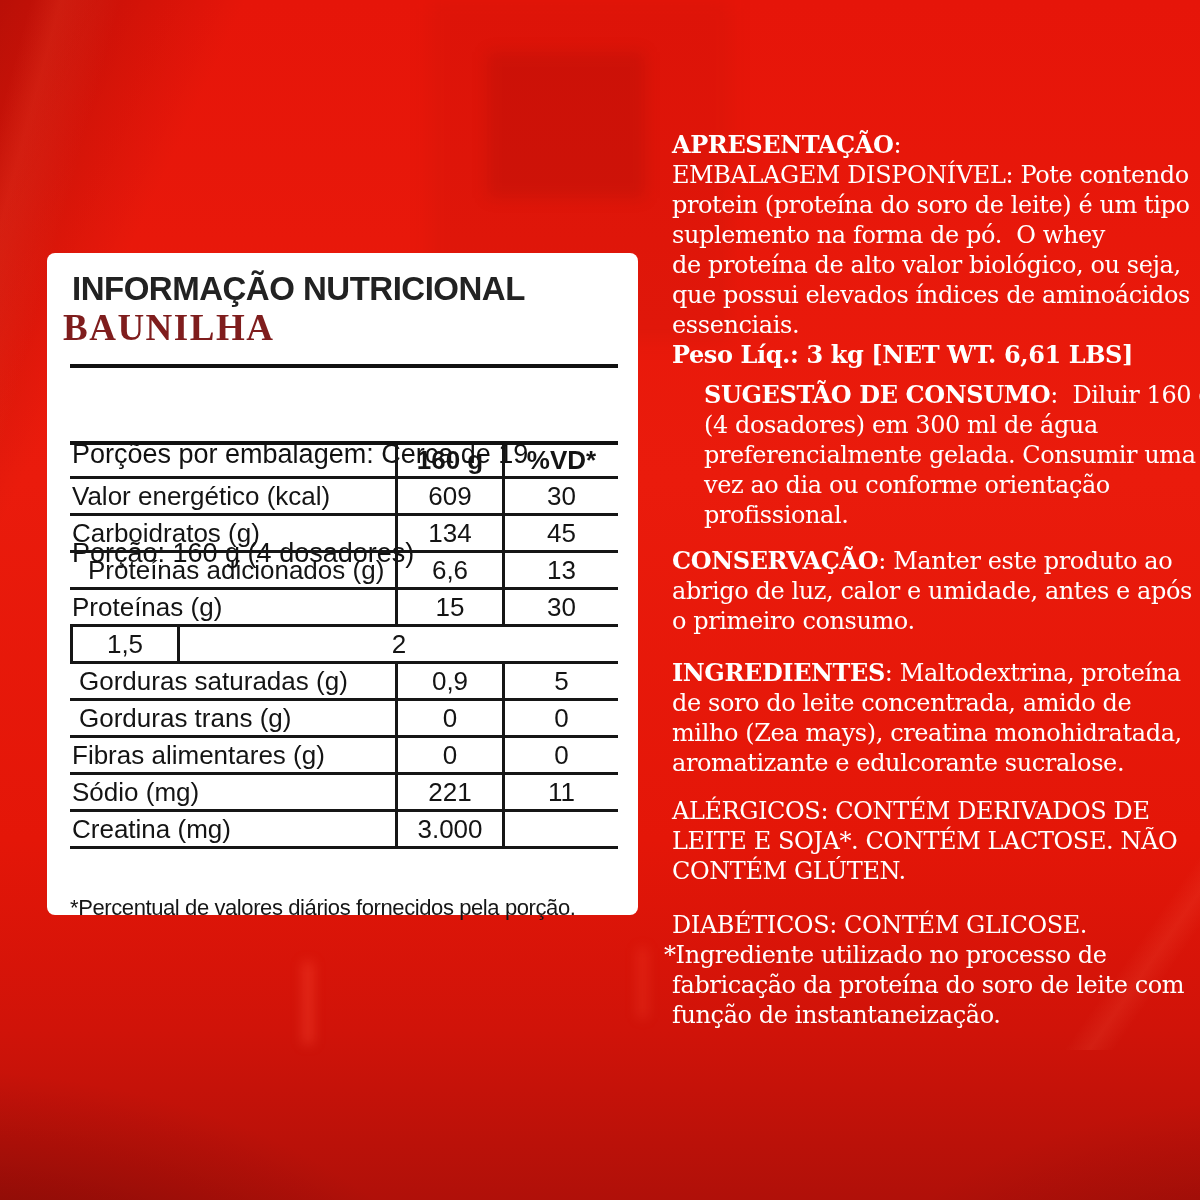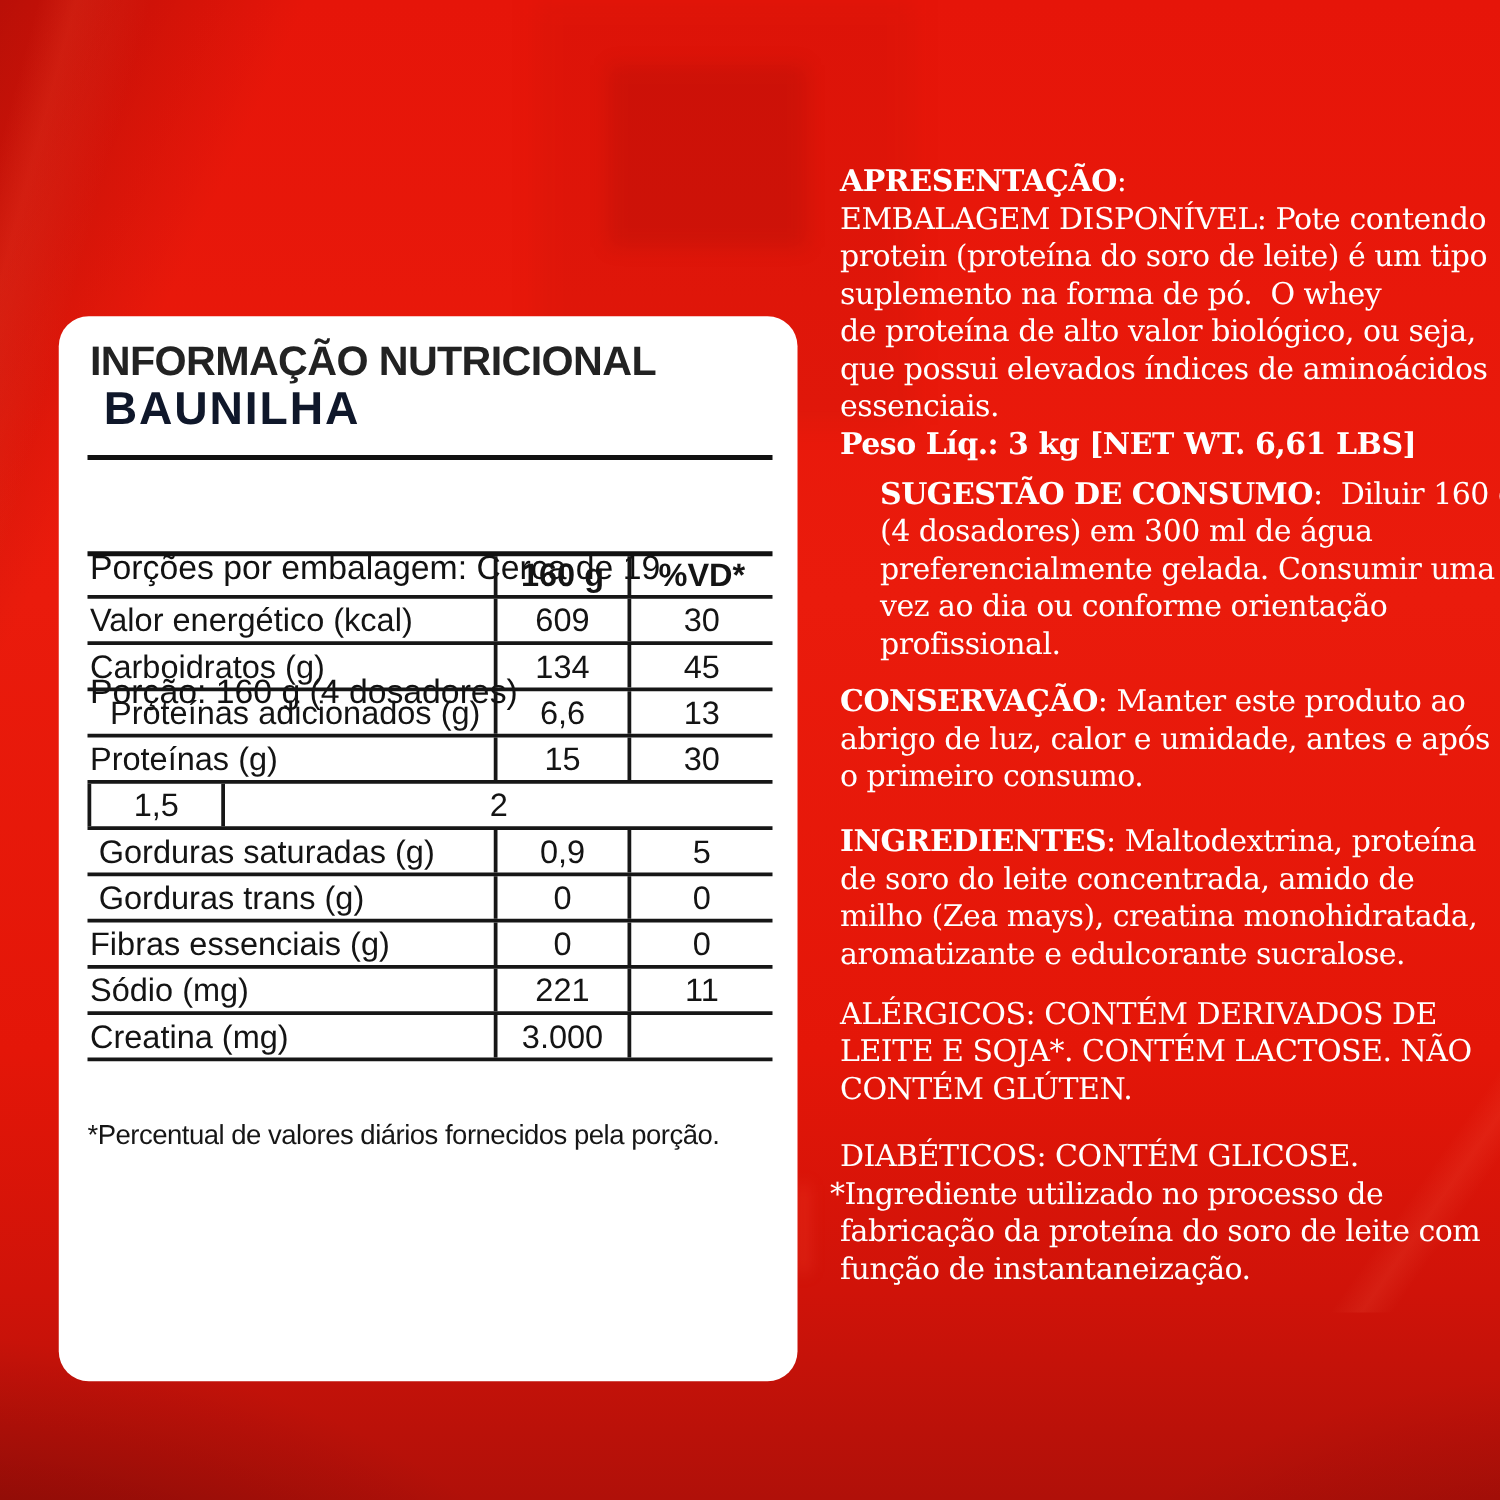--- a/index.html
+++ b/index.html
@@ -24,26 +24,26 @@
   .bg-band2{position:absolute;left:430px;top:0;width:300px;height:340px;
     background:rgba(60,0,0,.05);filter:blur(12px);}
   .bg-glow1{position:absolute;left:303px;top:962px;width:10px;height:82px;
     background:rgba(255,80,55,.40);filter:blur(6px);}
   .bg-glow2{position:absolute;left:638px;top:948px;width:9px;height:70px;
     background:rgba(255,80,55,.28);filter:blur(6px);}
   .bg-diag{position:absolute;left:1060px;top:790px;width:240px;height:260px;
     background:linear-gradient(125deg, rgba(255,120,90,0) 44%, rgba(255,120,90,.12) 50%, rgba(255,120,90,0) 56%);}
 
   
-  .panel{position:absolute;left:47px;top:253px;width:591px;height:852px;
-    background:#ffffff;border-radius:24px;color:#151515;}
+  .panel{position:absolute;left:47px;top:253px;width:591px;height:662px;
+    background:#ffffff;border-radius:8px;color:#151515;}
   .p-title1{position:absolute;left:25px;top:17px;font-size:33px;font-weight:bold;
     letter-spacing:-.5px;color:#222;white-space:pre;}
-  .p-title2{position:absolute;left:36px;top:53px;font-size:37px;font-weight:bold;
-    font-family:Liberation Sans, sans-serif;letter-spacing:1.5px;color:#0f172a;white-space:pre;}
+  .p-title2{position:absolute;left:16px;top:53px;font-size:37px;font-weight:bold;
+    font-family:Liberation Serif, serif;letter-spacing:1.5px;color:#7f1d1d;white-space:pre;}
   .rule1{position:absolute;left:23px;top:111px;width:548px;height:4px;background:#111;}
   .servings{position:absolute;left:25px;top:119px;font-size:27px;line-height:33px;color:#111;white-space:pre;}
   .ntable{position:absolute;left:23px;top:188px;width:548px;border-top:4px solid #111;box-sizing:border-box;}
   .nrow{display:flex;height:37px;border-bottom:3px solid #161616;box-sizing:border-box;}
   .nrow.nhead{height:34px;}
   .c-label{width:325px;box-sizing:border-box;display:flex;align-items:center;
     font-size:26px;color:#141414;white-space:pre;}
   .c-amount{width:110px;box-sizing:border-box;border-left:3px solid #161616;border-right:3px solid #161616;
     display:flex;align-items:center;justify-content:center;font-size:26px;color:#141414;}
   .c-vd{flex:1;display:flex;align-items:center;justify-content:center;font-size:26px;color:#141414;}
@@ -123,21 +123,21 @@
           <div class="c-label ind1">Gorduras saturadas (g)</div>
           <div class="c-amount">0,9</div>
           <div class="c-vd">5</div>
         </div>
         <div class="nrow">
           <div class="c-label ind1">Gorduras trans (g)</div>
           <div class="c-amount">0</div>
           <div class="c-vd">0</div>
         </div>
         <div class="nrow">
-          <div class="c-label ind0">Fibras essenciais (g)</div>
+          <div class="c-label ind0">Fibras alimentares (g)</div>
           <div class="c-amount">0</div>
           <div class="c-vd">0</div>
         </div>
         <div class="nrow">
           <div class="c-label ind0">Sódio (mg)</div>
           <div class="c-amount">221</div>
           <div class="c-vd">11</div>
         </div>
         <div class="nrow">
           <div class="c-label ind0">Creatina (mg)</div>

